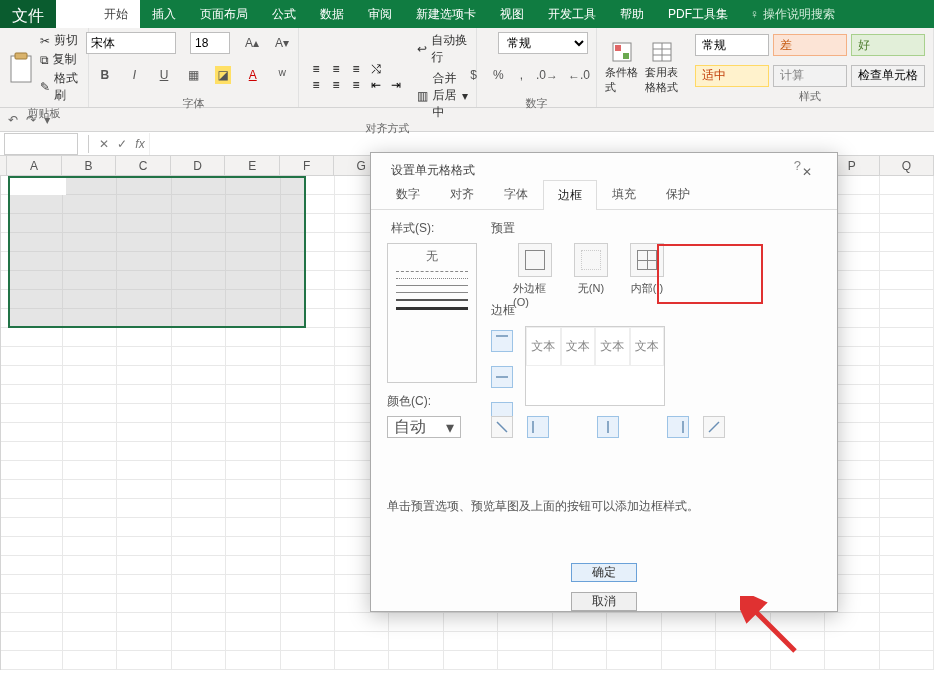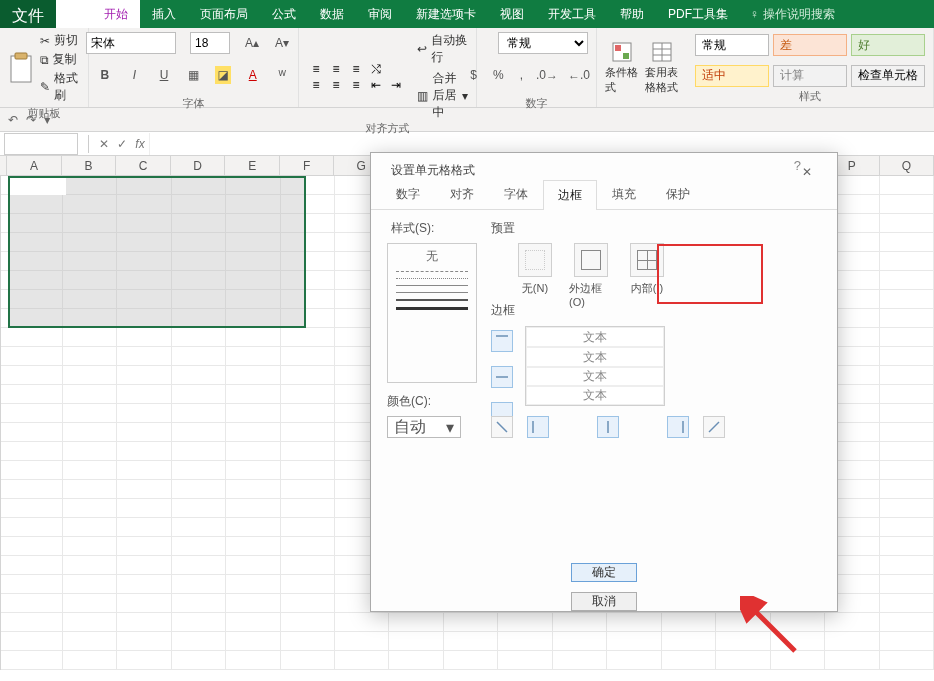--- a/index.html
+++ b/index.html
@@ -1,21 +1,21 @@
 <!DOCTYPE html>
 <html><head>
 <meta charset="utf-8">
 <style>
 * { margin: 0; padding: 0; box-sizing: border-box; font-family: "Microsoft YaHei", sans-serif; }
 body { background: #fff; width: 934px; height: 681px; overflow: hidden; font-size: 12px; position: relative; }
 
 .titlebar { height: 28px; background: #107c41; color: #fff; display: flex; align-items: stretch; }
 .titlebar .tab-file { background: #0a5c2f; padding: 6px 12px; font-size: 16px; }
 .titlebar .tab { padding: 6px 12px; font-size: 12px; cursor: pointer; }
-.titlebar .tab.active { background: #fff; color: #a21caf; padding-left: 48px; }
+.titlebar .tab.active { background: #fff; color: #404040; padding-left: 48px; }
 .titlebar .search-hint { display: flex; align-items: center; padding: 0 10px; color: #cfead8; gap: 4px; }
 
 .ribbon { height: 80px; background: #f3f2f1; border-bottom: 1px solid #d4d4d4; display: flex; }
 .group { border-right: 1px solid #e1e1e1; padding: 4px 8px 0 8px; display: flex; flex-direction: column; justify-content: space-between; }
 .group-label { text-align: center; color: #666; font-size: 11px; padding-bottom: 3px; }
 .group-body { flex: 1; display: flex; align-items: center; gap: 6px; }
 .clip-item { display: flex; align-items: center; gap: 4px; color: #333; font-size: 12px; margin-bottom: 2px; }
 .clip-icon { width: 32px; height: 50px; display: flex; align-items: center; justify-content: center; }
 .combo { height: 22px; border: 1px solid #bebebe; background: #fff; font-size: 12px; padding: 0 4px; }
 .combo.font { width: 90px; }
@@ -81,21 +81,21 @@
 .preset-box.inside::before { content: ''; position: absolute; inset: 6px; border: 1px solid #888; }
 .preset-box.inside::after { content: ''; position: absolute; left: 50%; top: 6px; bottom: 6px; width: 1px; background: #888; box-shadow: -10px 10px 0 10px transparent; }
 .preset-box.inside .cross-h { position: absolute; left: 6px; right: 6px; top: 50%; height: 1px; background: #888; }
 .preset-box.none-sq::before { content: ''; position: absolute; inset: 6px; border: 1px dotted #ccc; }
 .highlight-box { position: absolute; border: 2px solid #e03131; left: 166px; top: 24px; width: 106px; height: 60px; pointer-events: none; }
 
 .border-area { position: absolute; left: 120px; top: 92px; }
 .side-btns { display: flex; flex-direction: column; gap: 14px; position: absolute; left: 0; top: 28px; }
 .side-btn { width: 22px; height: 22px; border: 1px solid #9cc3e6; background: #e8f1fb; display: flex; align-items: center; justify-content: center; cursor: pointer; }
 .side-btn svg line { stroke: #6a8fb5; stroke-width: 1.5; }
-.preview-grid { position: absolute; left: 34px; top: 24px; width: 140px; height: 80px; border: 1px solid #cfcfcf; background: #fff; display: grid; grid-template-columns: 1fr; grid-template-rows: 1fr 1fr; }
+.preview-grid { position: absolute; left: 34px; top: 24px; width: 140px; height: 80px; border: 1px solid #cfcfcf; background: #fff; display: grid; grid-template-columns: 1fr 1fr 1fr 1fr; grid-template-rows: 1fr 1fr; }
 .pv-cell { display: flex; align-items: center; justify-content: center; font-size: 12px; color: #888; border: 0.5px solid #eee; }
 .bottom-btns { position: absolute; left: 0px; top: 114px; display: flex; gap: 14px; }
 .diag-btn { width: 22px; height: 22px; border: 1px solid #cfcfcf; background: #f7f7f7; }
 
 .hint-text { position: absolute; left: 16px; top: 288px; font-size: 12px; color: #555; }
 
 .dlg-buttons { height: 44px; display: flex; align-items: center; justify-content: flex-end; gap: 10px; padding: 0 14px; flex-direction: column; }
 .dlg-btn { width: 66px; height: 24px; border: 1px solid #adadad; background: #f0f0f0; font-size: 12px; color: #333; cursor: pointer; }
 .dlg-btn.primary { border-color: #6aa1d8; background: #e6f0fa; }
 
@@ -876,26 +876,26 @@
           <span>自动</span>
           <span>▾</span>
         </div>
       </div>
     </div>
 
     <div class="preset-area">
       <div class="sec-label">预置</div>
       <div class="preset-row">
         <div class="preset-btn">
+          <div class="preset-box outline"></div>
+          <span>外边框(O)</span>
+        </div>
+        <div class="preset-btn">
           <div class="preset-box none-sq"></div>
           <span>无(N)</span>
-        </div>
-        <div class="preset-btn">
-          <div class="preset-box outline"></div>
-          <span>外边框(O)</span>
         </div>
         <div class="preset-btn">
           <div class="preset-box inside">
               <div class="cross-h"></div>
             </div>
           <span>内部(I)</span>
         </div>
       </div>
       <div class="highlight-box"></div>
     </div>
@@ -947,20 +947,21 @@
             </svg>
           </div>
         <div class="side-btn diag-btn">
             <svg width="14" height="14">
               <line x1="2" y1="12" x2="12" y2="2" stroke="#999"></line>
             </svg>
           </div>
       </div>
     </div>
 
+    <div class="hint-text">单击预置选项、预览草图及上面的按钮可以添加边框样式。</div>
   </div>
   <div class="dlg-buttons">
     <button class="dlg-btn primary">确定</button>
     <button class="dlg-btn">取消</button>
   </div>
 </div>
 
 <svg class="red-arrow" width="70" height="70">
   <defs>
       <marker id="ah" markerWidth="10" markerHeight="10" refX="2" refY="3" orient="auto">

